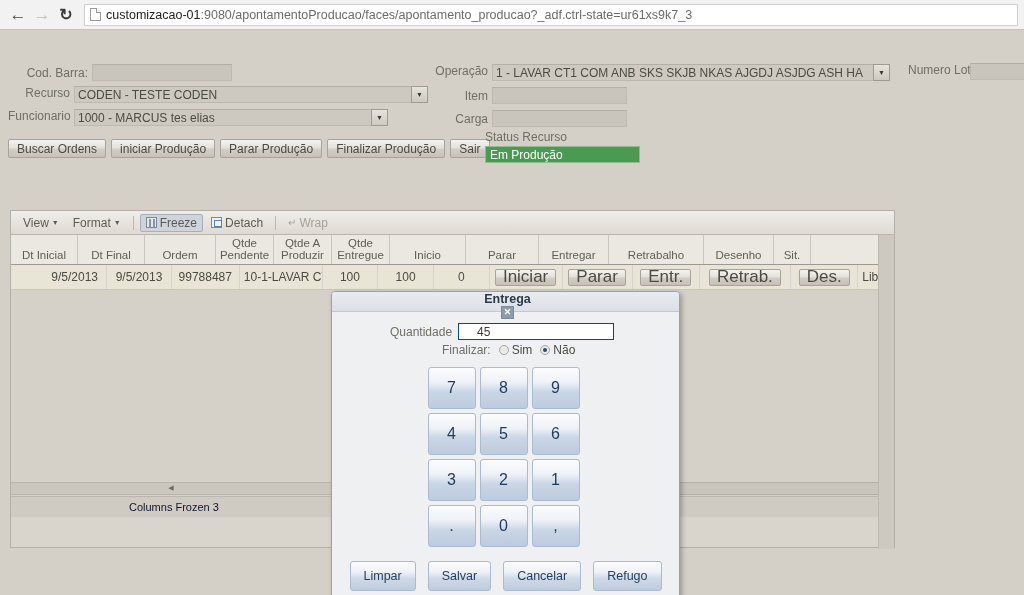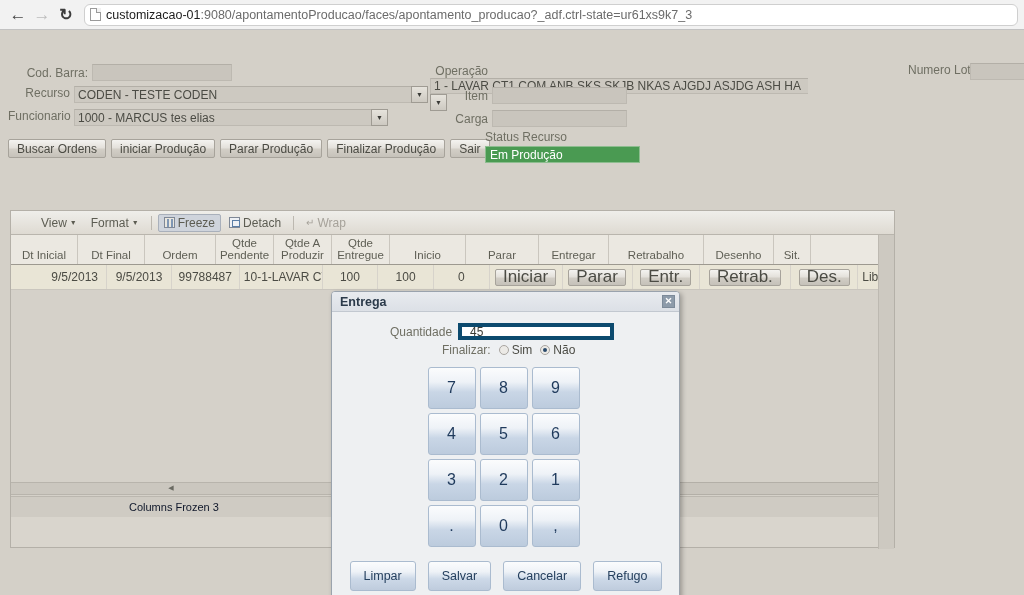--- a/index.html
+++ b/index.html
@@ -30,21 +30,21 @@
     color: #4a4a4a;
   }
   .nav-btn.disabled { color: #bdbdbd; }
   .nav-btn.reload { font-size: 16px; font-weight: bold; color: #3c3c3c; }
   #url-bar {
     flex: 1;
     height: 22px;
     margin-left: 6px;
     background: #ffffff;
     border: 1px solid #cfcfcf;
-    border-radius: 6px;
+    border-radius: 1px;
     display: flex;
     align-items: center;
     padding: 0 5px;
     overflow: hidden;
   }
   #page-icon {
     width: 11px; height: 13px;
     border: 1px solid #9a9a9a;
     background: #fff;
     margin-right: 5px;
@@ -145,21 +145,21 @@
     width: 885px; height: 338px;
     background: #d9d5cd;
     border: 1px solid #b4b0a8;
   }
   #table-toolbar {
     height: 24px;
     background: linear-gradient(#efeeea,#dedad2);
     border-bottom: 1px solid #b9b5ad;
     display: flex;
     align-items: center;
-    padding-left: 24px;
+    padding-left: 6px;
     gap: 2px;
   }
   .tb-item {
     display: flex; align-items: center; gap: 3px;
     font-size: 12px;
     color: #5c5c52;
     padding: 2px 6px;
     white-space: nowrap;
   }
   .tb-item.active {
@@ -310,20 +310,21 @@
     box-shadow: 2px 2px 5px rgba(0,0,0,0.28);
   }
   #dlg-title {
     height: 20px;
     background: linear-gradient(#e8ebef,#dce0e6);
     border-bottom: 1px solid #c2c8d0;
     display: flex;
     align-items: center;
     padding: 0 4px 0 8px;
     border-radius: 3px 3px 0 0;
+    flex-direction: column;
   }
   #dlg-title-text {
     font-size: 12.5px;
     font-weight: bold;
     color: #2b3a4a;
     flex: 1;
   }
   #dlg-close {
     width: 13px; height: 13px;
     background: #8d9baa;
@@ -337,25 +338,25 @@
   #qty-row {
     display: flex;
     align-items: center;
     margin-top: 11px;
     padding-left: 58px;
   }
   #qty-label { font-size: 12px; color: #6f6f63; margin-right: 6px; }
   #qty-input {
     width: 156px; height: 17px;
     background: #ffffff;
-    border: 4px solid #0c4a6e;
+    border: 1px solid #0c4a6e;
     font-size: 12px;
     color: #3a3a34;
     display: flex; align-items: center;
-    padding-left: 8px;
+    padding-left: 18px;
   }
   #finalizar-row {
     display: flex;
     align-items: center;
     margin-top: 3px;
     padding-left: 110px;
     gap: 4px;
   }
   #finalizar-label { font-size: 12px; color: #6f6f63; }
   .radio-opt { display: flex; align-items: center; gap: 3px; margin-left: 4px; }
@@ -436,21 +437,21 @@
       <div class="inp" style="width:330px;">CODEN - TESTE CODEN</div>
       <div class="arrow">▼</div>
     </div>
 
     <div class="fld combo" style="left:8px; top:79px; width:380px;">
       <div class="lbl" style="width:62px; margin-right:4px;">Funcionario</div>
       <div class="inp" style="width:285px;">1000 - MARCUS tes elias</div>
       <div class="arrow">▼</div>
     </div>
 
-    <div class="fld combo" style="left:430px; top:34px; width:460px;flex-direction:column;">
+    <div class="fld combo" style="left:430px; top:34px; width:460px;">
       <div class="lbl" style="width:58px; margin-right:4px;">Operação</div>
       <div class="inp" style="width:378px;">1 - LAVAR CT1 COM ANB SKS SKJB NKAS AJGDJ ASJDG ASH HA</div>
       <div class="arrow">▼</div>
     </div>
 
     <div class="fld" style="left:430px; top:57px;">
       <div class="lbl" style="width:58px;">Item</div>
       <div class="inp empty" style="width:135px; margin-left:4px;"></div>
     </div>
 

